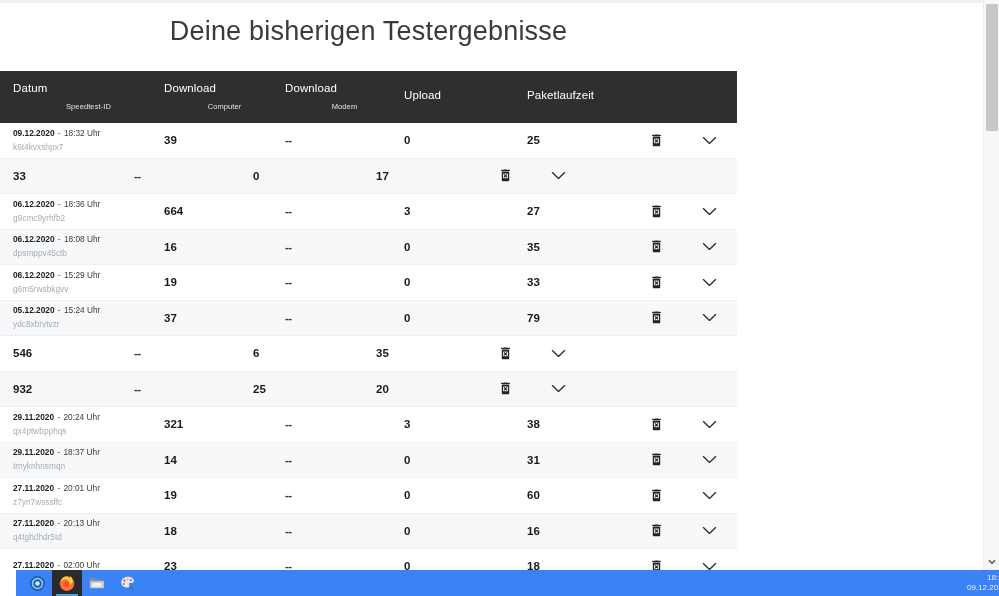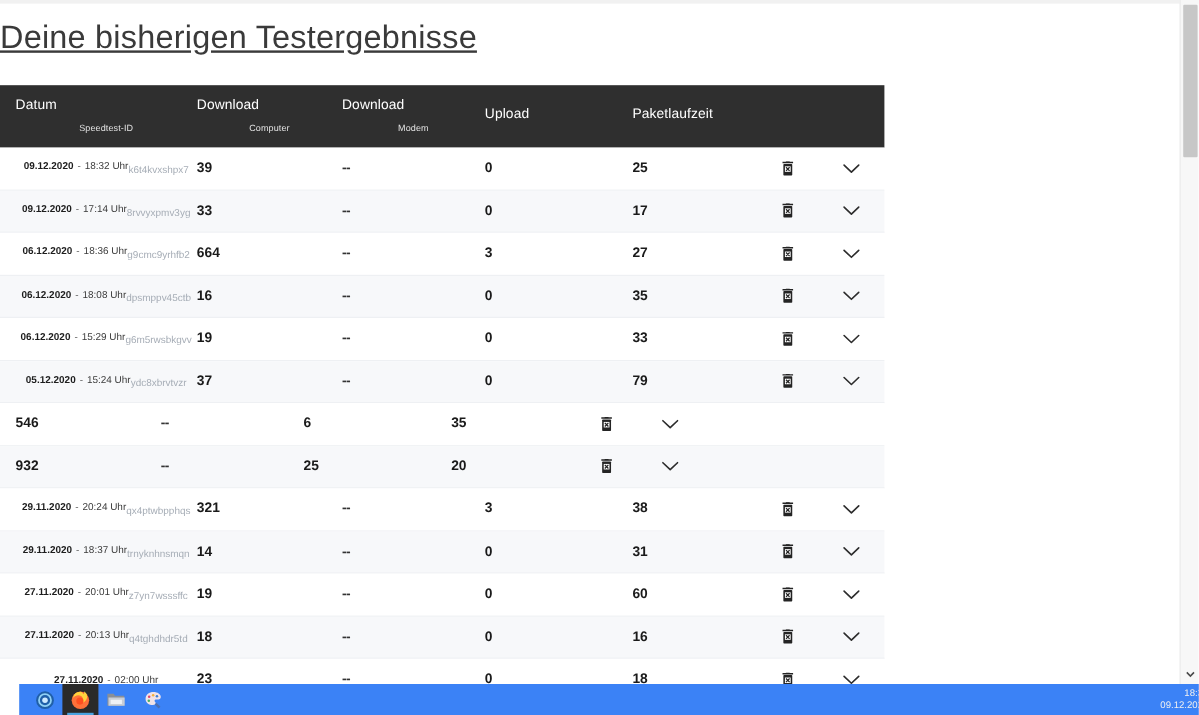--- a/index.html
+++ b/index.html
@@ -38,27 +38,26 @@
     height: 3px;
     background: #f1f1f1;
   }
 
   
   .page-title {
     position: absolute;
     left: 0;
     top: 14px;
     width: 737px;
-    text-align: left;
+    text-align: center;
     font-size: 27px;
     font-weight: 400;
     color: #3a3a3a;
     letter-spacing: 0.2px;
     line-height: 34px;
-    text-decoration: underline;
   }
 
   
   .results-table {
     position: absolute;
     left: 0;
     top: 71px;
     width: 737px;
     background: #ffffff;
   }
@@ -114,21 +113,21 @@
     border-bottom: 1px solid #eef0f3;
   }
   .trow.alt { background: #f7f8fa; }
 
   .cell {
     font-size: 11px;
     color: #222222;
     font-weight: 700;
   }
 
-  .date-cell { display: flex; justify-content: center; }
+  .date-cell { display: flex; flex-direction: column; justify-content: center; }
   .date-line {
     font-size: 8.3px;
     line-height: 11px;
     color: #1d1d1d;
     font-weight: 700;
     white-space: nowrap;
   }
   .date-line .sep { font-weight: 400; color: #5c5c5c; padding: 0 1px; }
   .date-line .time { font-weight: 400; color: #3a3a3a; }
   .id-line {
@@ -280,24 +279,20 @@
                   <path d="M4.0 5.4 L7.0 8.4 M7.0 5.4 L4.0 8.4" stroke="#242424" stroke-width="1.05" fill="none"></path>
                 </svg>
               </span></div>
             <div class="cell c-exp"><span class="icon-btn">
                 <svg width="15" height="9" viewBox="0 0 15 9" aria-hidden="true">
                   <path d="M1.4 1.6 L7.5 7.4 L13.6 1.6" fill="none" stroke="#2c2c2c" stroke-width="1.35" stroke-linecap="round" stroke-linejoin="round"></path>
                 </svg>
               </span></div>
           </div>
           <div class="trow alt">
-            <div class="cell c-date date-cell">
-              <span class="date-line"><b>09.12.2020</b><span class="sep"> - </span><span class="time">17:14 Uhr</span></span>
-              <span class="id-line">8rvvyxpmv3yg</span>
-            </div>
             <div class="cell c-dlc num">33</div>
             <div class="cell c-dlm dash">--</div>
             <div class="cell c-ul num">0</div>
             <div class="cell c-plz num">17</div>
             <div class="cell c-del"><span class="icon-btn">
                 <svg width="11" height="13" viewBox="0 0 11 13" aria-hidden="true">
                   <path d="M1.1 1.4 h8.8" stroke="#242424" stroke-width="1.2" fill="none"></path>
                   <path d="M3.9 0.6 h3.2 v0.9 h-3.2z" fill="#242424"></path>
                   <rect x="1.8" y="2.6" width="7.4" height="9.6" rx="0.6" fill="#242424"></rect>
                   <rect x="3.1" y="4.6" width="4.8" height="4.6" fill="#ffffff"></rect>

